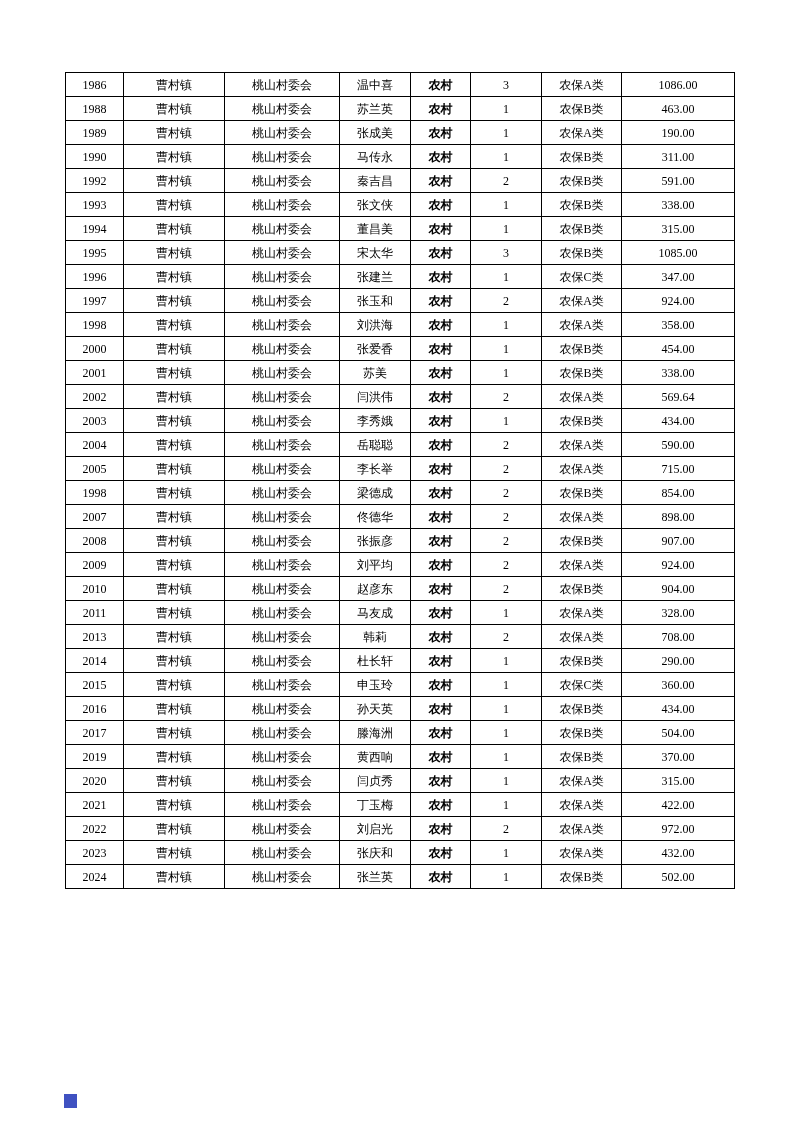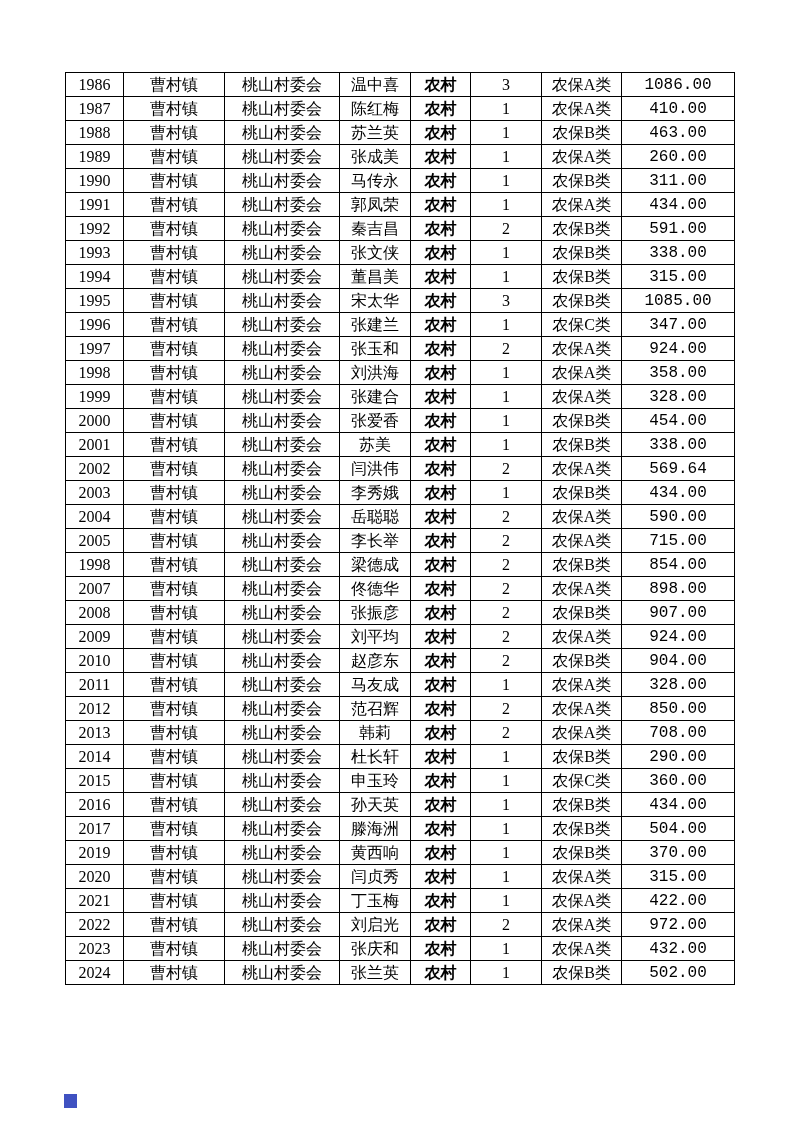--- a/index.html
+++ b/index.html
@@ -23,40 +23,40 @@
     height: 1122px;
     background: #ffffff;
   }
   table.datatable {
     position: absolute;
     left: 65px;
     top: 72px;
     border-collapse: collapse;
     table-layout: fixed;
     width: 645px;
-    font-size: 16px;
+    font-size: 12px;
   }
   table.datatable td {
     border: 1px solid #000000;
     height: 23px;
     padding: 0 2px;
     text-align: center;
     vertical-align: middle;
     white-space: nowrap;
     overflow: hidden;
     line-height: 1;
   }
   table.datatable td.col0 { width: 53px; }
   table.datatable td.col1 { width: 96px; }
   table.datatable td.col2 { width: 110px; }
   table.datatable td.col3 { width: 66px; }
   table.datatable td.col4 { width: 55px; font-weight: bold; }
   table.datatable td.col5 { width: 66px; }
   table.datatable td.col6 { width: 75px; text-align: center; }
-  table.datatable td.col7 { width: 108px; font-family: Liberation Mono, monospace; }
+  table.datatable td.col7 { width: 108px; }
   .corner-marker {
     position: absolute;
     left: 64px;
     top: 1094px;
     width: 13px;
     height: 14px;
   }
 </style>
 </head>
 <body style="background: rgb(255, 255, 255);">
@@ -68,68 +68,48 @@
           <td class="col0">1986</td>
           <td class="col1">曹村镇</td>
           <td class="col2">桃山村委会</td>
           <td class="col3">温中喜</td>
           <td class="col4">农村</td>
           <td class="col5">3</td>
           <td class="col6">农保A类</td>
           <td class="col7">1086.00</td>
         </tr>
         <tr>
-          <td class="col0">1987</td>
-          <td class="col1">曹村镇</td>
-          <td class="col2">桃山村委会</td>
-          <td class="col3">陈红梅</td>
-          <td class="col4">农村</td>
-          <td class="col5">1</td>
-          <td class="col6">农保A类</td>
-          <td class="col7">410.00</td>
-        </tr>
-        <tr>
           <td class="col0">1988</td>
           <td class="col1">曹村镇</td>
           <td class="col2">桃山村委会</td>
           <td class="col3">苏兰英</td>
           <td class="col4">农村</td>
           <td class="col5">1</td>
           <td class="col6">农保B类</td>
           <td class="col7">463.00</td>
         </tr>
         <tr>
           <td class="col0">1989</td>
           <td class="col1">曹村镇</td>
           <td class="col2">桃山村委会</td>
           <td class="col3">张成美</td>
           <td class="col4">农村</td>
           <td class="col5">1</td>
           <td class="col6">农保A类</td>
-          <td class="col7">260.00</td>
+          <td class="col7">190.00</td>
         </tr>
         <tr>
           <td class="col0">1990</td>
           <td class="col1">曹村镇</td>
           <td class="col2">桃山村委会</td>
           <td class="col3">马传永</td>
           <td class="col4">农村</td>
           <td class="col5">1</td>
           <td class="col6">农保B类</td>
           <td class="col7">311.00</td>
-        </tr>
-        <tr>
-          <td class="col0">1991</td>
-          <td class="col1">曹村镇</td>
-          <td class="col2">桃山村委会</td>
-          <td class="col3">郭凤荣</td>
-          <td class="col4">农村</td>
-          <td class="col5">1</td>
-          <td class="col6">农保A类</td>
-          <td class="col7">434.00</td>
         </tr>
         <tr>
           <td class="col0">1992</td>
           <td class="col1">曹村镇</td>
           <td class="col2">桃山村委会</td>
           <td class="col3">秦吉昌</td>
           <td class="col4">农村</td>
           <td class="col5">2</td>
           <td class="col6">农保B类</td>
           <td class="col7">591.00</td>
@@ -188,158 +168,138 @@
           <td class="col0">1998</td>
           <td class="col1">曹村镇</td>
           <td class="col2">桃山村委会</td>
           <td class="col3">刘洪海</td>
           <td class="col4">农村</td>
           <td class="col5">1</td>
           <td class="col6">农保A类</td>
           <td class="col7">358.00</td>
         </tr>
         <tr>
-          <td class="col0">1999</td>
-          <td class="col1">曹村镇</td>
-          <td class="col2">桃山村委会</td>
-          <td class="col3">张建合</td>
+          <td class="col0">2000</td>
+          <td class="col1">曹村镇</td>
+          <td class="col2">桃山村委会</td>
+          <td class="col3">张爱香</td>
+          <td class="col4">农村</td>
+          <td class="col5">1</td>
+          <td class="col6">农保B类</td>
+          <td class="col7">454.00</td>
+        </tr>
+        <tr>
+          <td class="col0">2001</td>
+          <td class="col1">曹村镇</td>
+          <td class="col2">桃山村委会</td>
+          <td class="col3">苏美</td>
+          <td class="col4">农村</td>
+          <td class="col5">1</td>
+          <td class="col6">农保B类</td>
+          <td class="col7">338.00</td>
+        </tr>
+        <tr>
+          <td class="col0">2002</td>
+          <td class="col1">曹村镇</td>
+          <td class="col2">桃山村委会</td>
+          <td class="col3">闫洪伟</td>
+          <td class="col4">农村</td>
+          <td class="col5">2</td>
+          <td class="col6">农保A类</td>
+          <td class="col7">569.64</td>
+        </tr>
+        <tr>
+          <td class="col0">2003</td>
+          <td class="col1">曹村镇</td>
+          <td class="col2">桃山村委会</td>
+          <td class="col3">李秀娥</td>
+          <td class="col4">农村</td>
+          <td class="col5">1</td>
+          <td class="col6">农保B类</td>
+          <td class="col7">434.00</td>
+        </tr>
+        <tr>
+          <td class="col0">2004</td>
+          <td class="col1">曹村镇</td>
+          <td class="col2">桃山村委会</td>
+          <td class="col3">岳聪聪</td>
+          <td class="col4">农村</td>
+          <td class="col5">2</td>
+          <td class="col6">农保A类</td>
+          <td class="col7">590.00</td>
+        </tr>
+        <tr>
+          <td class="col0">2005</td>
+          <td class="col1">曹村镇</td>
+          <td class="col2">桃山村委会</td>
+          <td class="col3">李长举</td>
+          <td class="col4">农村</td>
+          <td class="col5">2</td>
+          <td class="col6">农保A类</td>
+          <td class="col7">715.00</td>
+        </tr>
+        <tr>
+          <td class="col0">1998</td>
+          <td class="col1">曹村镇</td>
+          <td class="col2">桃山村委会</td>
+          <td class="col3">梁德成</td>
+          <td class="col4">农村</td>
+          <td class="col5">2</td>
+          <td class="col6">农保B类</td>
+          <td class="col7">854.00</td>
+        </tr>
+        <tr>
+          <td class="col0">2007</td>
+          <td class="col1">曹村镇</td>
+          <td class="col2">桃山村委会</td>
+          <td class="col3">佟德华</td>
+          <td class="col4">农村</td>
+          <td class="col5">2</td>
+          <td class="col6">农保A类</td>
+          <td class="col7">898.00</td>
+        </tr>
+        <tr>
+          <td class="col0">2008</td>
+          <td class="col1">曹村镇</td>
+          <td class="col2">桃山村委会</td>
+          <td class="col3">张振彦</td>
+          <td class="col4">农村</td>
+          <td class="col5">2</td>
+          <td class="col6">农保B类</td>
+          <td class="col7">907.00</td>
+        </tr>
+        <tr>
+          <td class="col0">2009</td>
+          <td class="col1">曹村镇</td>
+          <td class="col2">桃山村委会</td>
+          <td class="col3">刘平均</td>
+          <td class="col4">农村</td>
+          <td class="col5">2</td>
+          <td class="col6">农保A类</td>
+          <td class="col7">924.00</td>
+        </tr>
+        <tr>
+          <td class="col0">2010</td>
+          <td class="col1">曹村镇</td>
+          <td class="col2">桃山村委会</td>
+          <td class="col3">赵彦东</td>
+          <td class="col4">农村</td>
+          <td class="col5">2</td>
+          <td class="col6">农保B类</td>
+          <td class="col7">904.00</td>
+        </tr>
+        <tr>
+          <td class="col0">2011</td>
+          <td class="col1">曹村镇</td>
+          <td class="col2">桃山村委会</td>
+          <td class="col3">马友成</td>
           <td class="col4">农村</td>
           <td class="col5">1</td>
           <td class="col6">农保A类</td>
           <td class="col7">328.00</td>
-        </tr>
-        <tr>
-          <td class="col0">2000</td>
-          <td class="col1">曹村镇</td>
-          <td class="col2">桃山村委会</td>
-          <td class="col3">张爱香</td>
-          <td class="col4">农村</td>
-          <td class="col5">1</td>
-          <td class="col6">农保B类</td>
-          <td class="col7">454.00</td>
-        </tr>
-        <tr>
-          <td class="col0">2001</td>
-          <td class="col1">曹村镇</td>
-          <td class="col2">桃山村委会</td>
-          <td class="col3">苏美</td>
-          <td class="col4">农村</td>
-          <td class="col5">1</td>
-          <td class="col6">农保B类</td>
-          <td class="col7">338.00</td>
-        </tr>
-        <tr>
-          <td class="col0">2002</td>
-          <td class="col1">曹村镇</td>
-          <td class="col2">桃山村委会</td>
-          <td class="col3">闫洪伟</td>
-          <td class="col4">农村</td>
-          <td class="col5">2</td>
-          <td class="col6">农保A类</td>
-          <td class="col7">569.64</td>
-        </tr>
-        <tr>
-          <td class="col0">2003</td>
-          <td class="col1">曹村镇</td>
-          <td class="col2">桃山村委会</td>
-          <td class="col3">李秀娥</td>
-          <td class="col4">农村</td>
-          <td class="col5">1</td>
-          <td class="col6">农保B类</td>
-          <td class="col7">434.00</td>
-        </tr>
-        <tr>
-          <td class="col0">2004</td>
-          <td class="col1">曹村镇</td>
-          <td class="col2">桃山村委会</td>
-          <td class="col3">岳聪聪</td>
-          <td class="col4">农村</td>
-          <td class="col5">2</td>
-          <td class="col6">农保A类</td>
-          <td class="col7">590.00</td>
-        </tr>
-        <tr>
-          <td class="col0">2005</td>
-          <td class="col1">曹村镇</td>
-          <td class="col2">桃山村委会</td>
-          <td class="col3">李长举</td>
-          <td class="col4">农村</td>
-          <td class="col5">2</td>
-          <td class="col6">农保A类</td>
-          <td class="col7">715.00</td>
-        </tr>
-        <tr>
-          <td class="col0">1998</td>
-          <td class="col1">曹村镇</td>
-          <td class="col2">桃山村委会</td>
-          <td class="col3">梁德成</td>
-          <td class="col4">农村</td>
-          <td class="col5">2</td>
-          <td class="col6">农保B类</td>
-          <td class="col7">854.00</td>
-        </tr>
-        <tr>
-          <td class="col0">2007</td>
-          <td class="col1">曹村镇</td>
-          <td class="col2">桃山村委会</td>
-          <td class="col3">佟德华</td>
-          <td class="col4">农村</td>
-          <td class="col5">2</td>
-          <td class="col6">农保A类</td>
-          <td class="col7">898.00</td>
-        </tr>
-        <tr>
-          <td class="col0">2008</td>
-          <td class="col1">曹村镇</td>
-          <td class="col2">桃山村委会</td>
-          <td class="col3">张振彦</td>
-          <td class="col4">农村</td>
-          <td class="col5">2</td>
-          <td class="col6">农保B类</td>
-          <td class="col7">907.00</td>
-        </tr>
-        <tr>
-          <td class="col0">2009</td>
-          <td class="col1">曹村镇</td>
-          <td class="col2">桃山村委会</td>
-          <td class="col3">刘平均</td>
-          <td class="col4">农村</td>
-          <td class="col5">2</td>
-          <td class="col6">农保A类</td>
-          <td class="col7">924.00</td>
-        </tr>
-        <tr>
-          <td class="col0">2010</td>
-          <td class="col1">曹村镇</td>
-          <td class="col2">桃山村委会</td>
-          <td class="col3">赵彦东</td>
-          <td class="col4">农村</td>
-          <td class="col5">2</td>
-          <td class="col6">农保B类</td>
-          <td class="col7">904.00</td>
-        </tr>
-        <tr>
-          <td class="col0">2011</td>
-          <td class="col1">曹村镇</td>
-          <td class="col2">桃山村委会</td>
-          <td class="col3">马友成</td>
-          <td class="col4">农村</td>
-          <td class="col5">1</td>
-          <td class="col6">农保A类</td>
-          <td class="col7">328.00</td>
-        </tr>
-        <tr>
-          <td class="col0">2012</td>
-          <td class="col1">曹村镇</td>
-          <td class="col2">桃山村委会</td>
-          <td class="col3">范召辉</td>
-          <td class="col4">农村</td>
-          <td class="col5">2</td>
-          <td class="col6">农保A类</td>
-          <td class="col7">850.00</td>
         </tr>
         <tr>
           <td class="col0">2013</td>
           <td class="col1">曹村镇</td>
           <td class="col2">桃山村委会</td>
           <td class="col3">韩莉</td>
           <td class="col4">农村</td>
           <td class="col5">2</td>
           <td class="col6">农保A类</td>
           <td class="col7">708.00</td>

